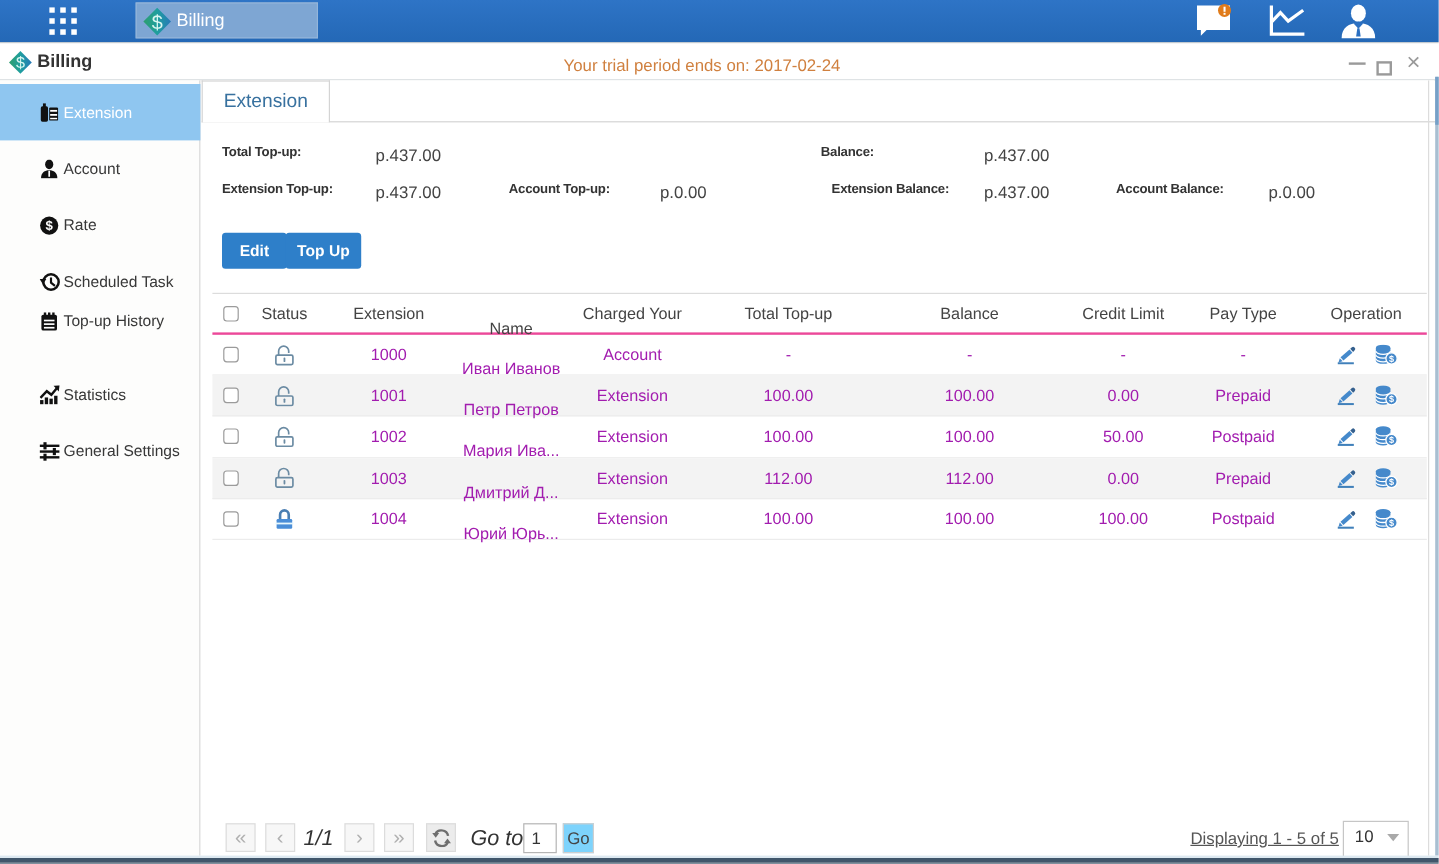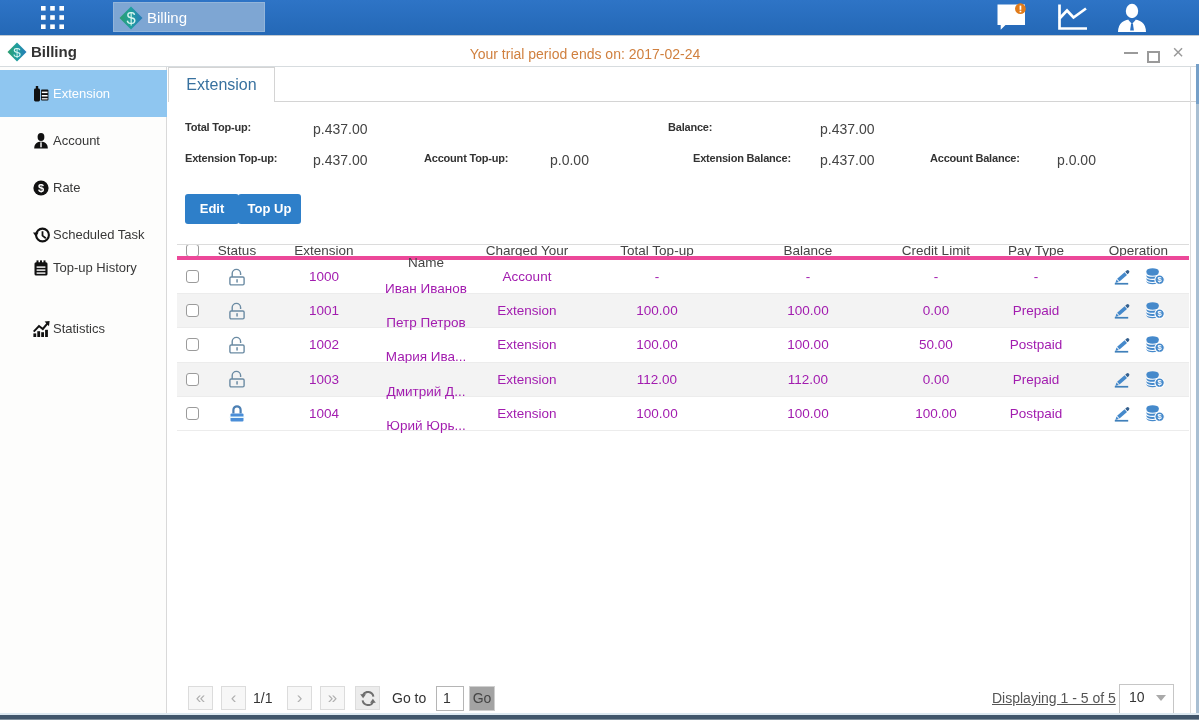--- a/index.html
+++ b/index.html
@@ -37,43 +37,43 @@
 #tabstrip { position:absolute; left:0; top:0; width:1031px; height:35px; border-bottom:1px solid #d4d4d4; }
 #tab1 { position:absolute; left:0; top:0; width:107px; height:35px; background:#fff; border:1px solid #d4d4d4; border-bottom:none; text-align:center; line-height:34px; color:#38719f; font-size:16px; }
 
 .lab { position:absolute; font-size:11px; letter-spacing:-0.2px; font-weight:bold; color:#333; }
 .val { position:absolute; font-size:14px; color:#444; }
 
 .bbtn { position:absolute; top:127px; height:30px; background:#2e7fc9; border-radius:3px; color:#fff; font-size:13px; font-weight:bold; text-align:center; line-height:30px; }
 
 
 #tbl { position:absolute; left:9px; top:177px; width:1012px; }
-#tbl .hrow { position:relative; height:16px; border-top:1px solid #dcdcdc; border-bottom:4px solid #ec4899; }
+#tbl .hrow { position:relative; height:35px; border-top:1px solid #dcdcdc; border-bottom:2px solid #ec4899; }
 #tbl .row { position:relative; height:34.2px; border-bottom:1px solid #ececec; }
 #tbl .row.g { background:#f3f3f3; }
 .cell { position:absolute; top:0; height:100%; display:flex; align-items:center; justify-content:center; font-size:13.5px; color:#a21caf; overflow:hidden; white-space:nowrap; }
 .hcell { color:#444; font-size:13.5px; }
 .cb { width:13px; height:13px; border:1px solid #9b9b9b; border-radius:3px; background:#fff; }
 .c1 { left:0; width:33px; justify-content:flex-start; padding-left:9px; }
 .c2 { left:33px; width:54px; }
 .c3 { left:87px; width:120px; }
 .c4 { left:207px; width:84px;margin-top:12px; }
 .c5 { left:291px; width:118px; }
 .c6 { left:409px; width:142px; }
 .c7 { left:551px; width:160px; }
 .c8 { left:711px; width:96px; }
 .c9 { left:807px; width:104px; }
 .c10 { left:911px; width:101px; }
 
 
 #pager { position:absolute; left:0; top:619px; width:1027px; height:26px; }
 .pbtn { position:absolute; top:0; width:25px; height:24px; background:#f7f7f7; border:1px solid #dcdcdc; color:#b0b0b0; text-align:center; line-height:21px; font-size:17px; }
-.ptext { position:absolute; top:0; height:24px; line-height:24px; font-size:14px; color:#333; }
+.ptext { position:absolute; top:0; height:24px; line-height:24px; font-size:18px; color:#333;font-style:italic; }
 #goin { position:absolute; left:268px; top:0; width:28px; height:25px; border:1px solid #b5b5b5; background:#fff; font-size:14px; color:#333; padding-left:6px; line-height:23px; }
-#gobtn { position:absolute; left:301px; top:0; width:26px; height:25px; background:#a3a3a3; border:1px solid #cfcfcf; color:#444; text-align:center; line-height:23px; font-size:14px; }
+#gobtn { position:absolute; left:301px; top:0; width:26px; height:25px; background:#7dd3fc; border:1px solid #cfcfcf; color:#444; text-align:center; line-height:23px; font-size:14px; }
 #disp { position:absolute; left:824px; top:0; height:24px; line-height:24px; font-size:14px; color:#555;text-decoration:underline; }
 #psel { position:absolute; left:951px; top:-2px; width:55px; height:32px; border:1px solid #c6c6c6; background:#fff; }
 #psel .n { position:absolute; left:9px; top:0; line-height:25px; font-size:14px; color:#333; }
 #psel .tri { position:absolute; right:7px; top:10px; width:0; height:0; border-left:5px solid transparent; border-right:5px solid transparent; border-top:6px solid #a9a9a9; }
 
 
 #redge { position:absolute; right:0; top:64px; width:3px; height:649px; background:#a9bfd2; }
 #bedge1 { position:absolute; left:0; top:713px; width:1199px; height:2px; background:#dde9f1; }
 #bedge2 { position:absolute; left:0; top:715px; width:1199px; height:4px; background:#41566b; }
 #bedge3 { position:absolute; left:0; top:719px; width:1199px; height:1px; background:#7f8f9d; }
@@ -200,31 +200,44 @@
       <svg class="ic" width="17" height="16" viewBox="0 0 17 16">
         <rect x="0.4" y="12.4" width="2.8" height="3.6" fill="#111"></rect>
         <rect x="4.3" y="10.2" width="2.8" height="5.8" fill="#111"></rect>
         <rect x="8.2" y="11.2" width="2.8" height="4.8" fill="#111"></rect>
         <rect x="12.1" y="8.8" width="2.8" height="7.2" fill="#111"></rect>
         <path d="M0.7,10.6 L6,5 L9.8,8 L14.5,2.4" stroke="#111" stroke-width="2" fill="none"></path>
         <path fill="#111" d="M11.6,0.4 L16.6,0 L16,5.2 Z"></path>
       </svg>
       <div class="tx">Statistics</div>
     </div>
+    <div class="sitem" style="top:285px">
+      <svg class="ic" width="17" height="16" viewBox="0 0 17 16">
+        <g fill="#111">
+          <rect x="0" y="2.5" width="16.5" height="2"></rect>
+          <rect x="0" y="7.3" width="16.5" height="2"></rect>
+          <rect x="0" y="12.1" width="16.5" height="2"></rect>
+          <rect x="3.2" y="0.5" width="2.6" height="6"></rect>
+          <rect x="11" y="5.3" width="2.6" height="6"></rect>
+          <rect x="3.2" y="10.1" width="2.6" height="6"></rect>
+        </g>
+      </svg>
+      <div class="tx">General Settings</div>
+    </div>
   </div>
 
   <div id="content">
     <div id="tabstrip">
         <div id="tab1">Extension</div>
       </div>
     <div style="position:absolute;left:1022px;top:0;width:1px;height:646px;background:#dcdcdc"></div>
 
     <div class="lab" style="left:17px; top:54px">Total Top-up:</div>
     <div class="val" style="left:145px; top:54px">p.437.00</div>
-    <div class="lab" style="left:500px; top:54px">Balance:</div>
+    <div class="lab" style="left:516px; top:54px">Balance:</div>
     <div class="val" style="left:652px; top:54px">p.437.00</div>
 
     <div class="lab" style="left:17px; top:85px">Extension Top-up:</div>
     <div class="val" style="left:145px; top:85px">p.437.00</div>
     <div class="lab" style="left:256px; top:85px">Account Top-up:</div>
     <div class="val" style="left:382px; top:85px">p.0.00</div>
     <div class="lab" style="left:525px; top:85px">Extension Balance:</div>
     <div class="val" style="left:652px; top:85px">p.437.00</div>
     <div class="lab" style="left:762px; top:85px">Account Balance:</div>
     <div class="val" style="left:889px; top:85px">p.0.00</div>

